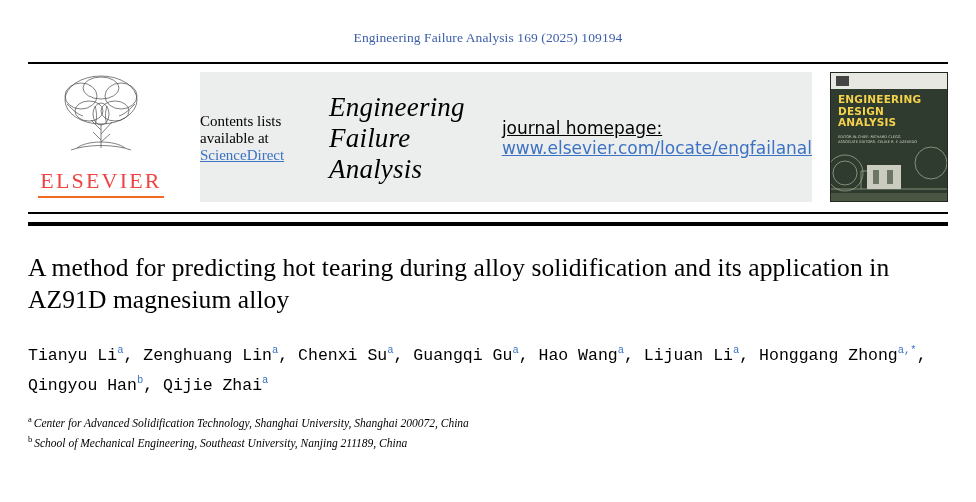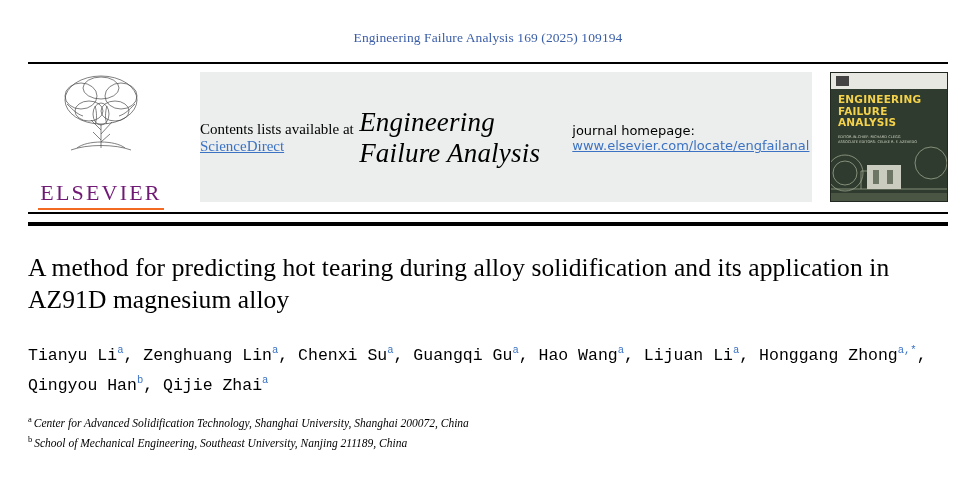--- a/index.html
+++ b/index.html
@@ -51,22 +51,22 @@
     align-items: center;
     justify-content: flex-start;
     padding-top: 6px;
     box-sizing: border-box;
   }
   .tree-svg { display:block; }
   .elsevier-word {
     font-family: "Liberation Serif", serif;
     font-size: 22px;
     letter-spacing: 2.2px;
-    color: #701a75;
-    margin-top: 18px;
+    color: #ef4444;
+    margin-top: 6px;
     white-space: nowrap;
   }
   .elsevier-rule {
     width: 126px;
     height: 2px;
     background: #f26a21;
     margin-top: 2px;
   }
 
   .journal-band {
@@ -88,21 +88,22 @@
     color: #3b72c4;
   }
   .journal-title {
     font-size: 27px;
     font-family: "Liberation Serif", serif;
     letter-spacing: 0.2px;
     font-style: italic;
   }
   .homepage-line {
     font-family: "DejaVu Sans", sans-serif;
-    font-size: 13px;
+    font-size: 17px;
+    text-decoration: underline;
   }
   .homepage-line .hp-link {
     color: #3b72c4;
     font-family: "DejaVu Sans", sans-serif;
   }
 
   .cover-thumb {
     flex: 0 0 118px;
     width: 118px;
     margin: 8px 0 10px 18px;
@@ -250,21 +251,21 @@
         <span>journal homepage: </span><a class="hp-link" href="#">www.elsevier.com/locate/engfailanal</a>
       </div>
     </div>
 
     <div class="cover-thumb">
       <div class="cover-topbar">
         <div class="cover-topbar-mark"></div>
       </div>
       <div class="cover-title">
         <div>ENGINEERING</div>
-        <div>FAILURE</div>
+        <div>DESIGN</div>
         <div>ANALYSIS</div>
       </div>
       <div class="cover-meta">
         <div>EDITOR-IN-CHIEF: RICHARD CLEGG</div>
         <div>ASSOCIATE EDITORS: CELIKE R. F. AZEVEDO</div>
         <div>BIAGIO CLEMENT FOR PRACTICE SECTION</div>
         <div>PRODUCTS AND EQUIPMENTS</div>
         <div>STRUCTURAL ENGINEERING</div>
         <div>DESIGN AND MANUFACTURE</div>
       </div>

